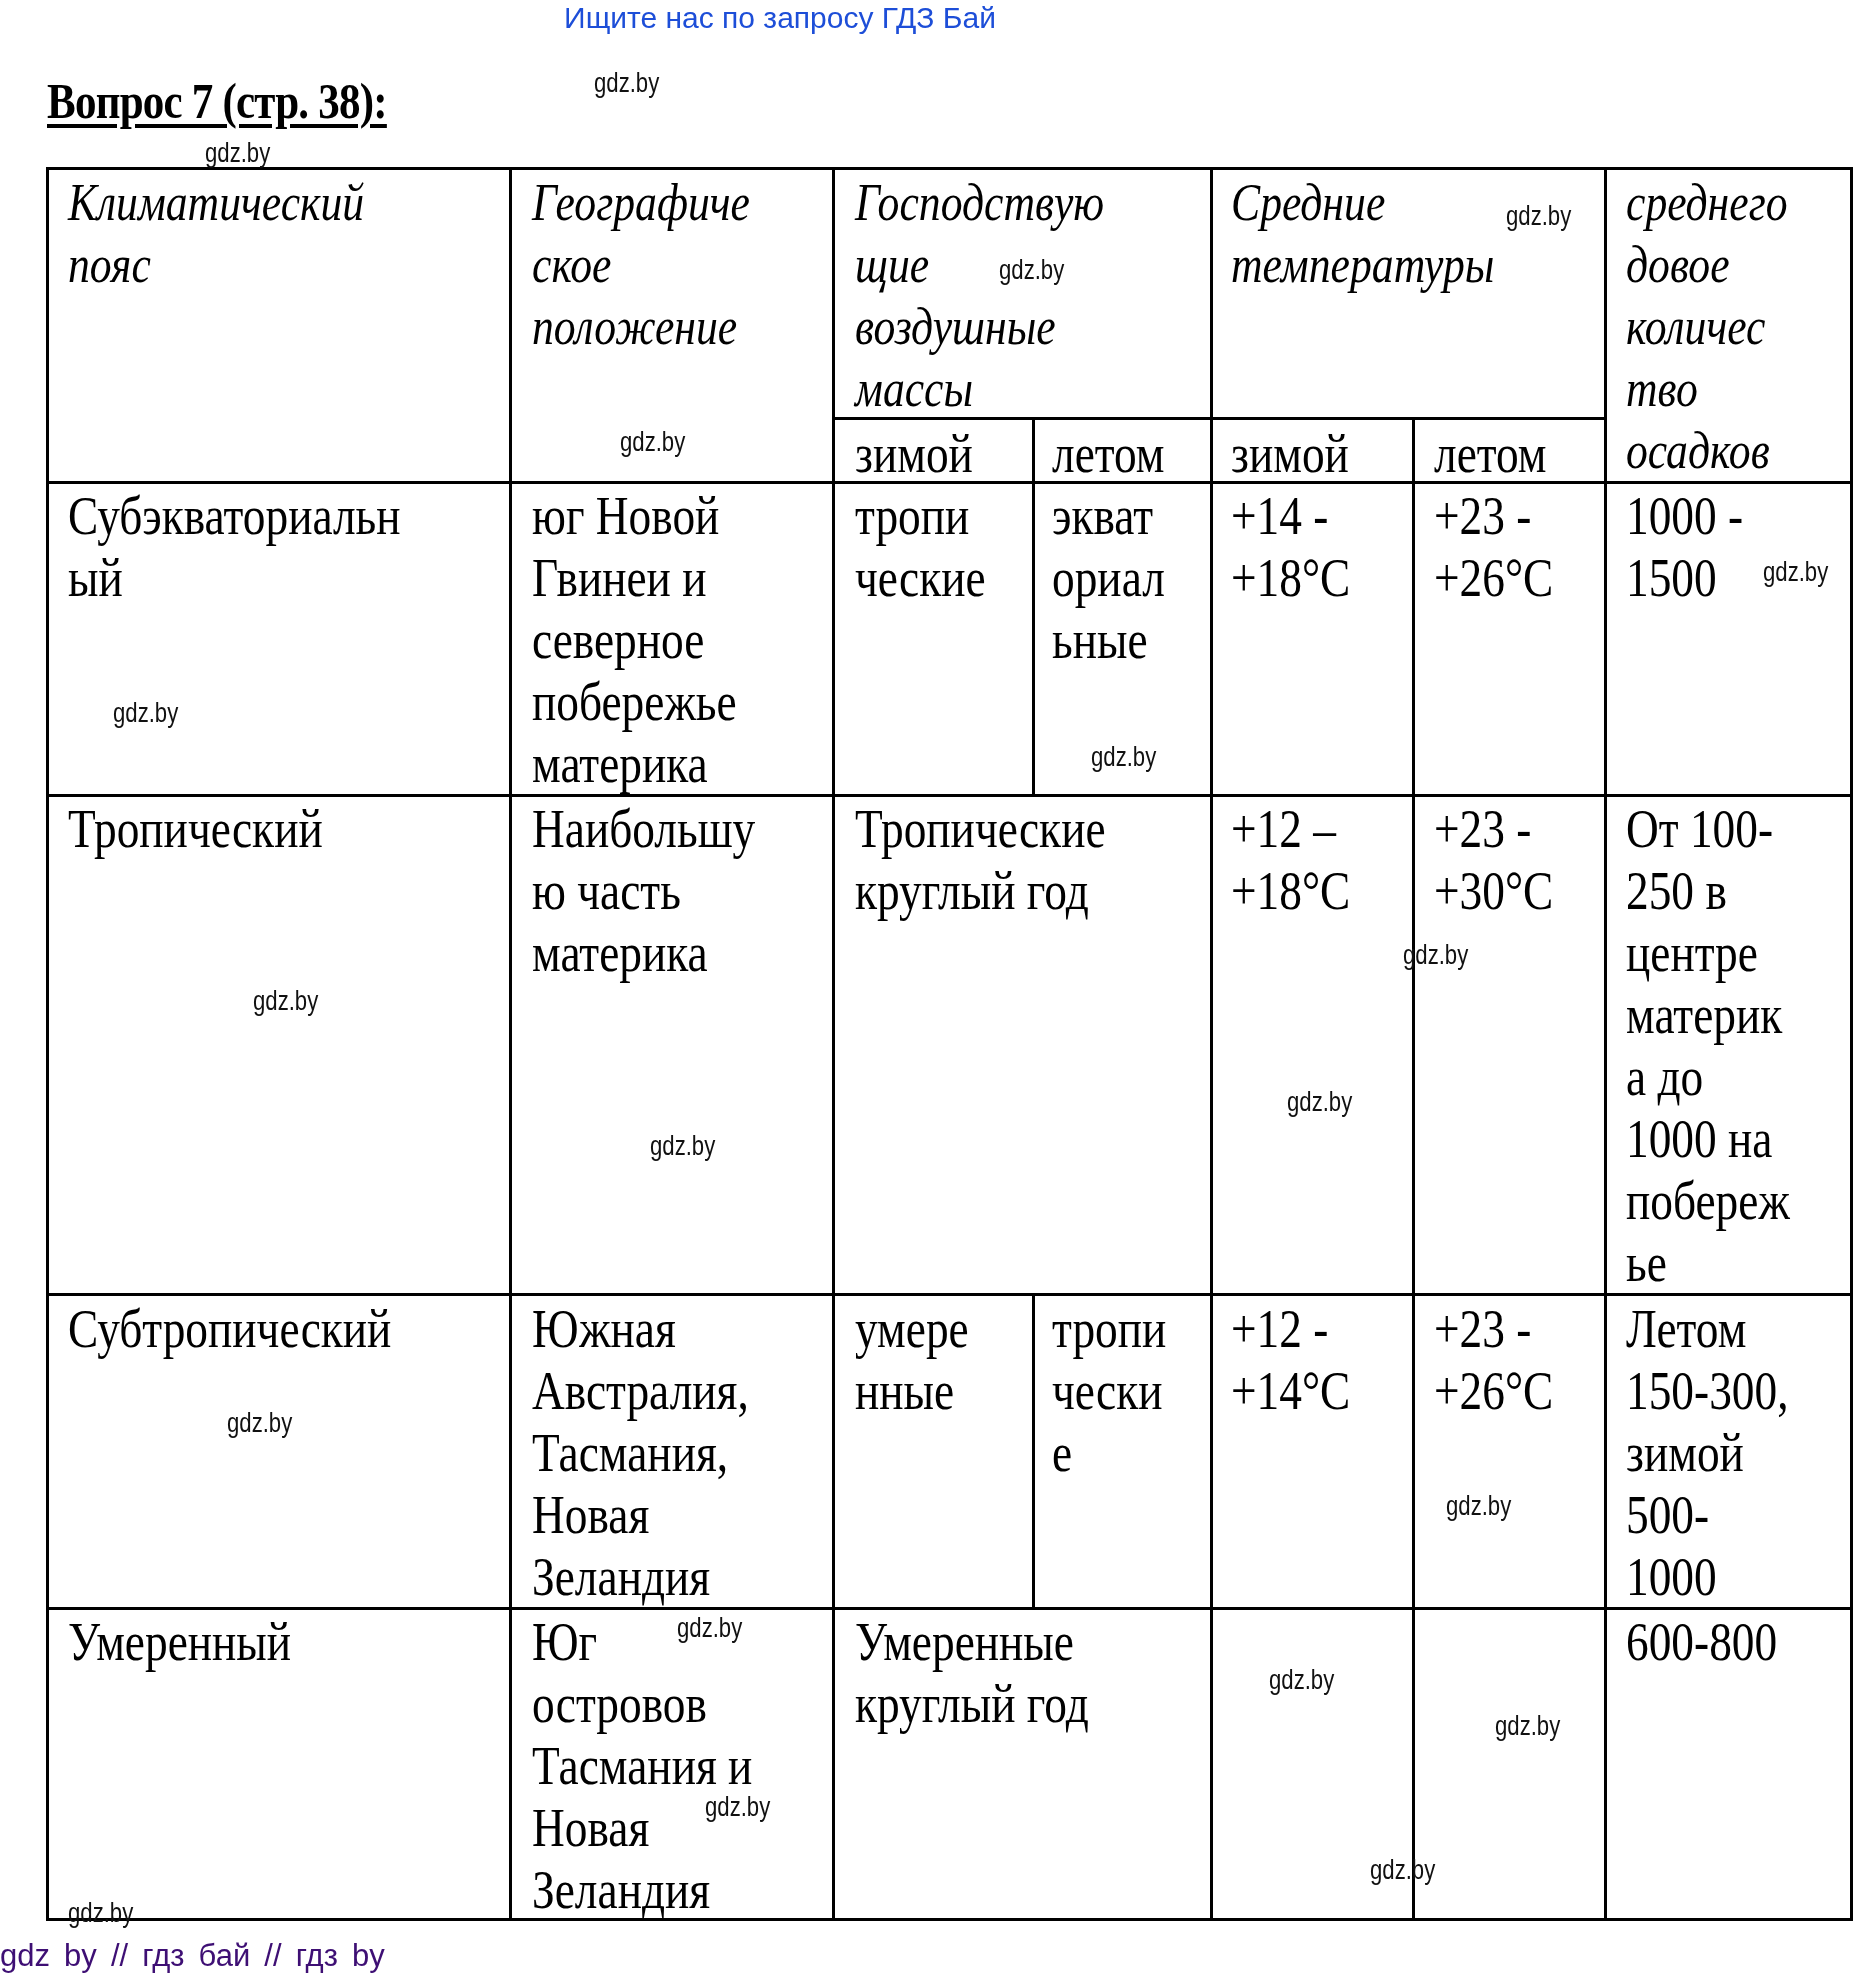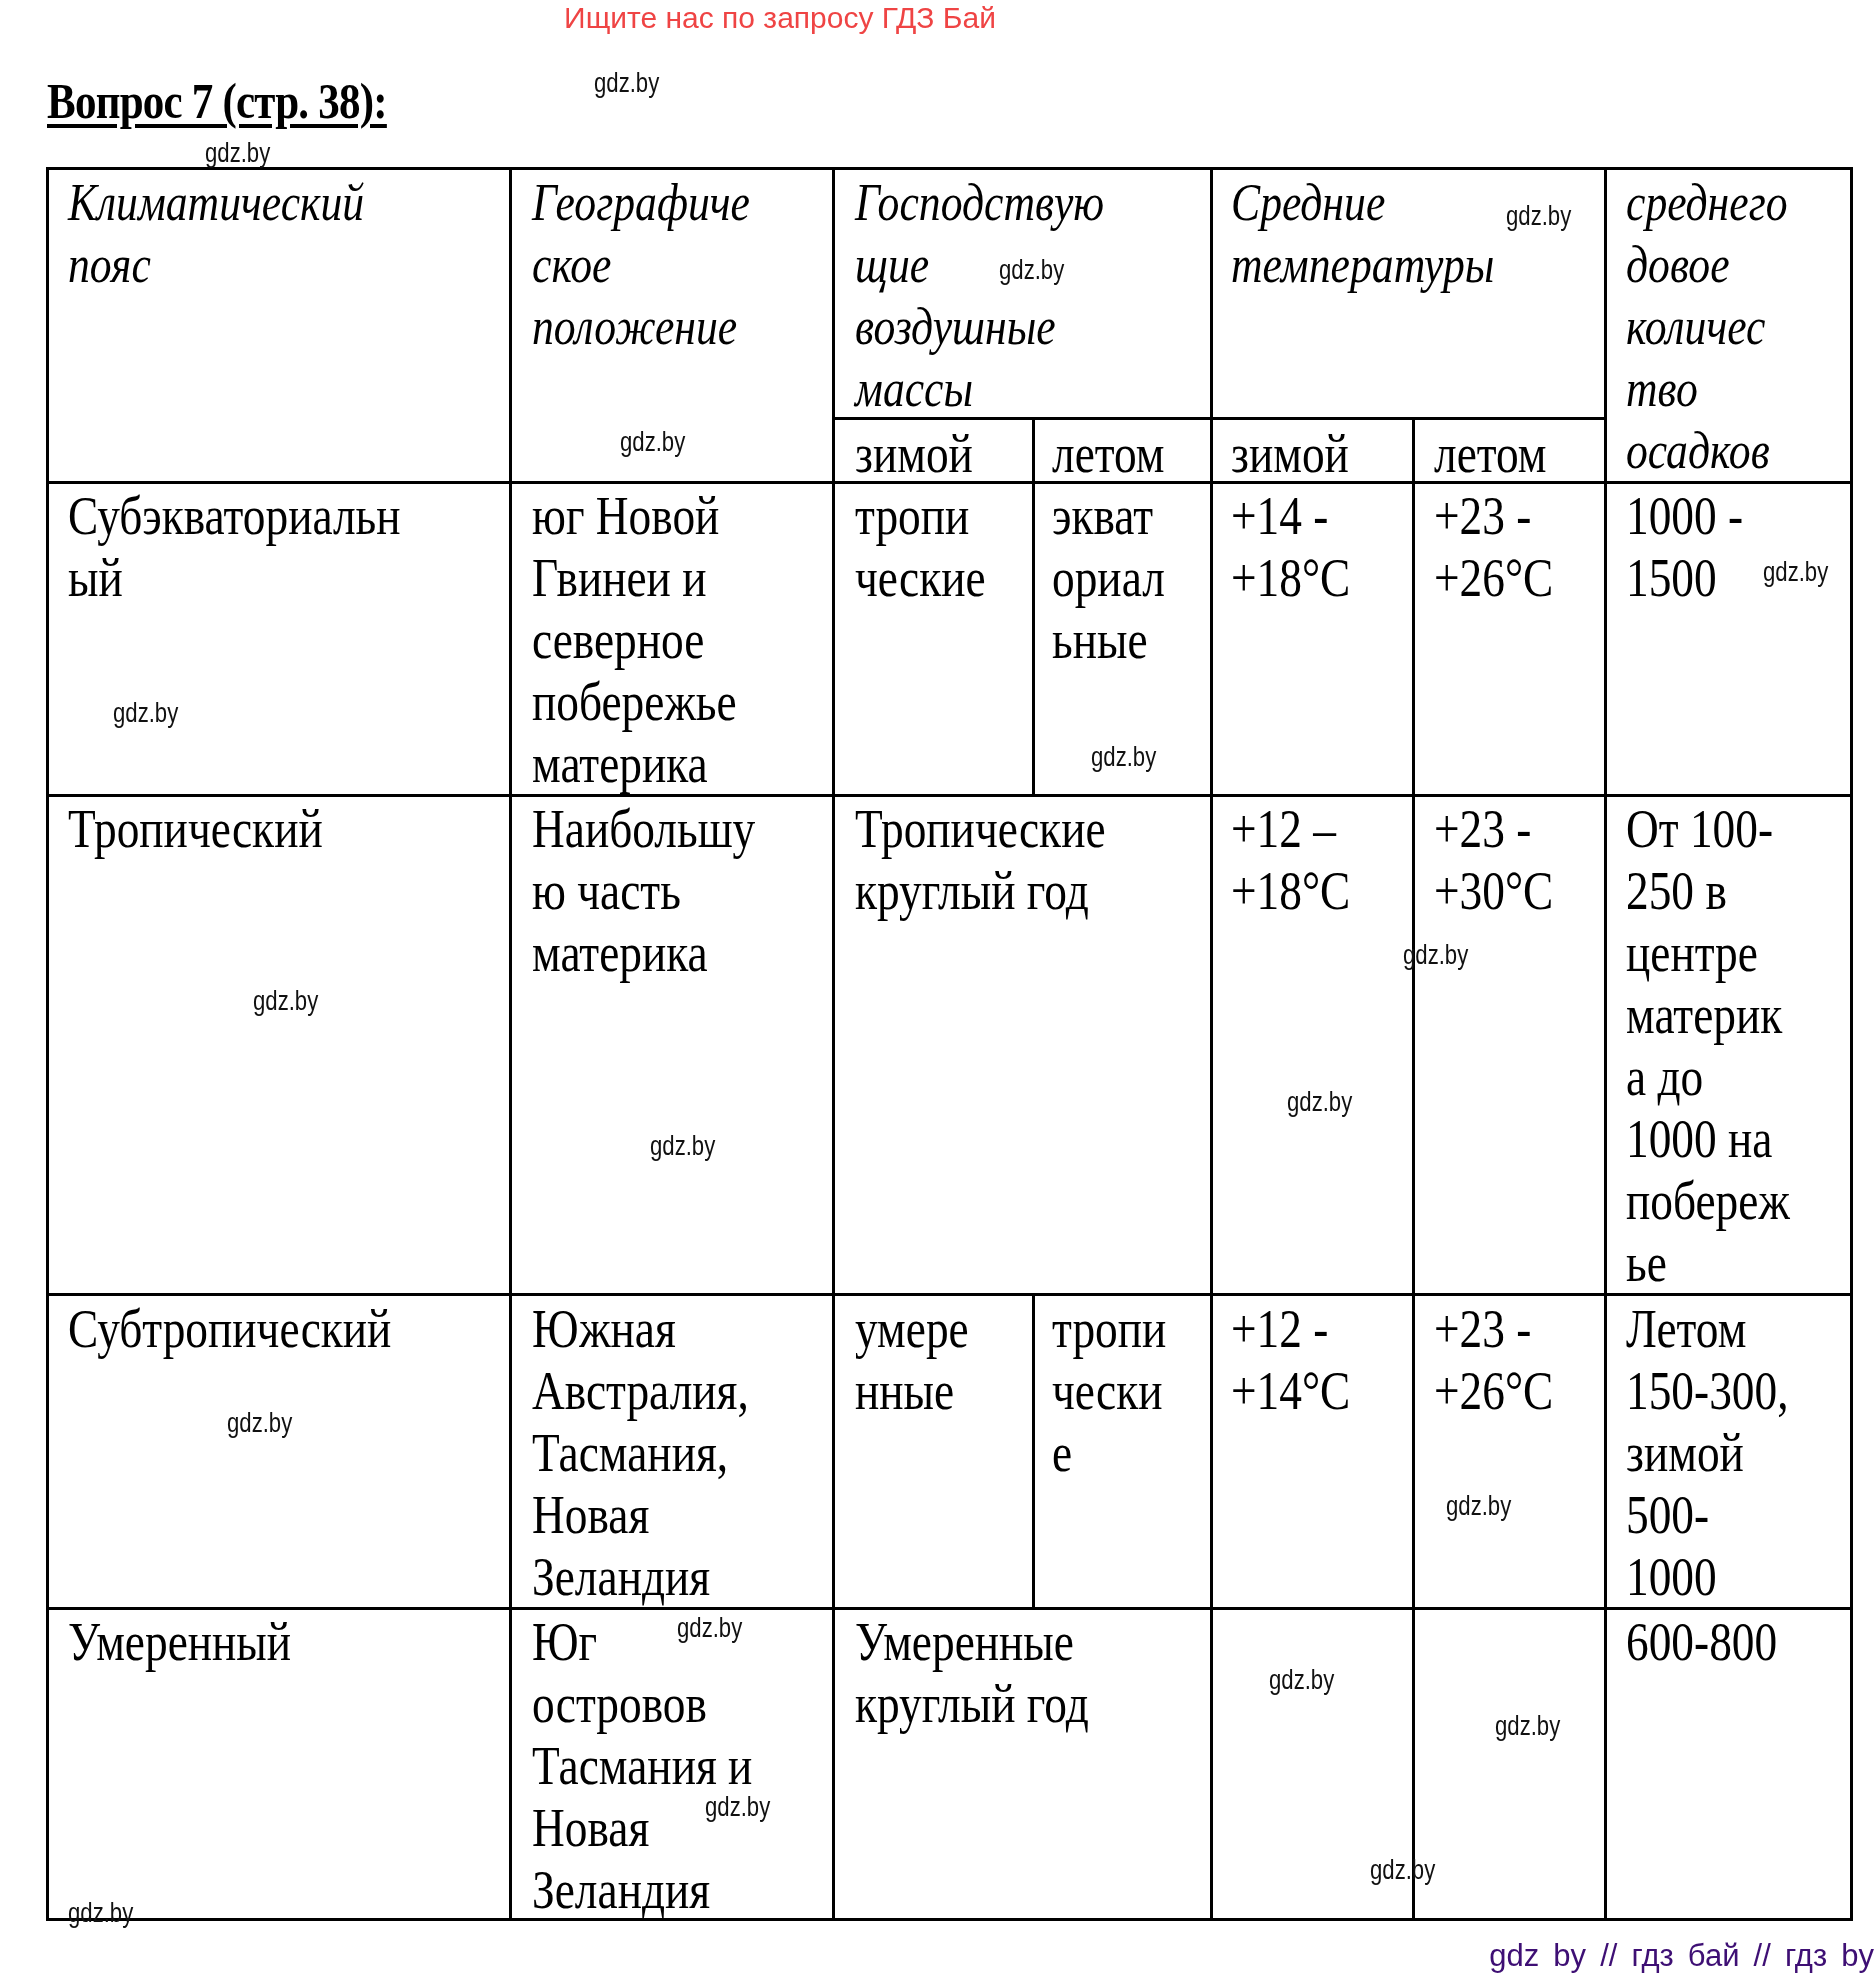--- a/index.html
+++ b/index.html
@@ -1,20 +1,20 @@
 <!DOCTYPE html>
 <html style="font-size:14.8px"><head>
 <meta charset="utf-8">
 <style>
   html, body { margin: 0; padding: 0; background: #ffffff; }
   body { width: 1874px; height: 1984px; position: relative; overflow: hidden; font-family: "Liberation Serif", serif; color: #000; }
-  .top-banner { position: absolute; left: 0; width: 1560px; top: 0; text-align: center; font-family: "Liberation Sans", sans-serif; font-size: 30px; color: #ef4444; line-height: 35px; }
+  .top-banner { position: absolute; left: 0; width: 1560px; top: 0; text-align: center; font-family: "Liberation Sans", sans-serif; font-size: 30px; color: #1d4ed8; line-height: 35px; }
   .title { position: absolute; left: 47px; top: 72px; font-family: "Liberation Serif", serif; font-weight: bold; font-size: 50px; text-decoration: underline; text-decoration-thickness: 3.7px; text-underline-offset: 5.5px; letter-spacing: -0.9px; transform: scaleX(0.86); transform-origin: left top; }
   .wm { position: absolute; font-family: "Liberation Sans", sans-serif; font-size: 27px; color: #111; transform: scaleX(0.82); transform-origin: left top; white-space: nowrap; }
-  .footer { position: absolute; left: 0; width: 1874px; top: 1938px; text-align: right; font-family: "Liberation Sans", sans-serif; font-size: 31px; color: #3e0f74; word-spacing: 5.5px; }
+  .footer { position: absolute; left: 0; width: 1874px; top: 1938px; text-align: left; font-family: "Liberation Sans", sans-serif; font-size: 31px; color: #3e0f74; word-spacing: 5.5px; }
   .grid { position: absolute; left: 0; top: 0; width: 1874px; height: 1984px; }
   .line { position: absolute; background: #000; }
   .cell { position: absolute; font-size: 54px; line-height: 62px; white-space: pre-line; transform: scaleX(0.84); transform-origin: left top; }
   .hdr { font-style: italic; font-size: 52px; }
 </style>
 </head>
 <body>
 
 <div class="top-banner">Ищите нас по запросу ГДЗ Бай</div>
 <div class="title">Вопрос 7 (стр. 38):</div>

